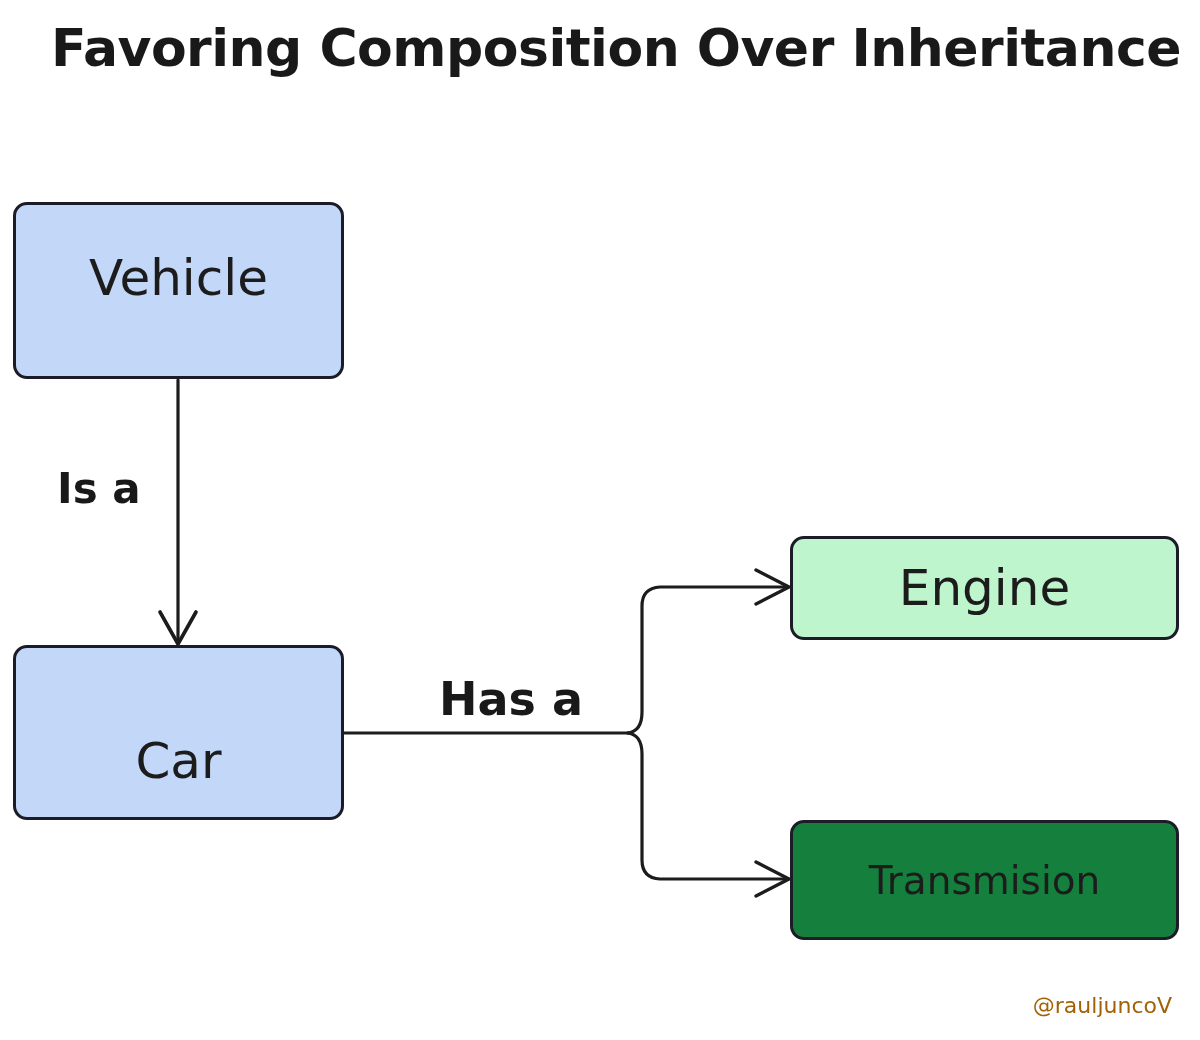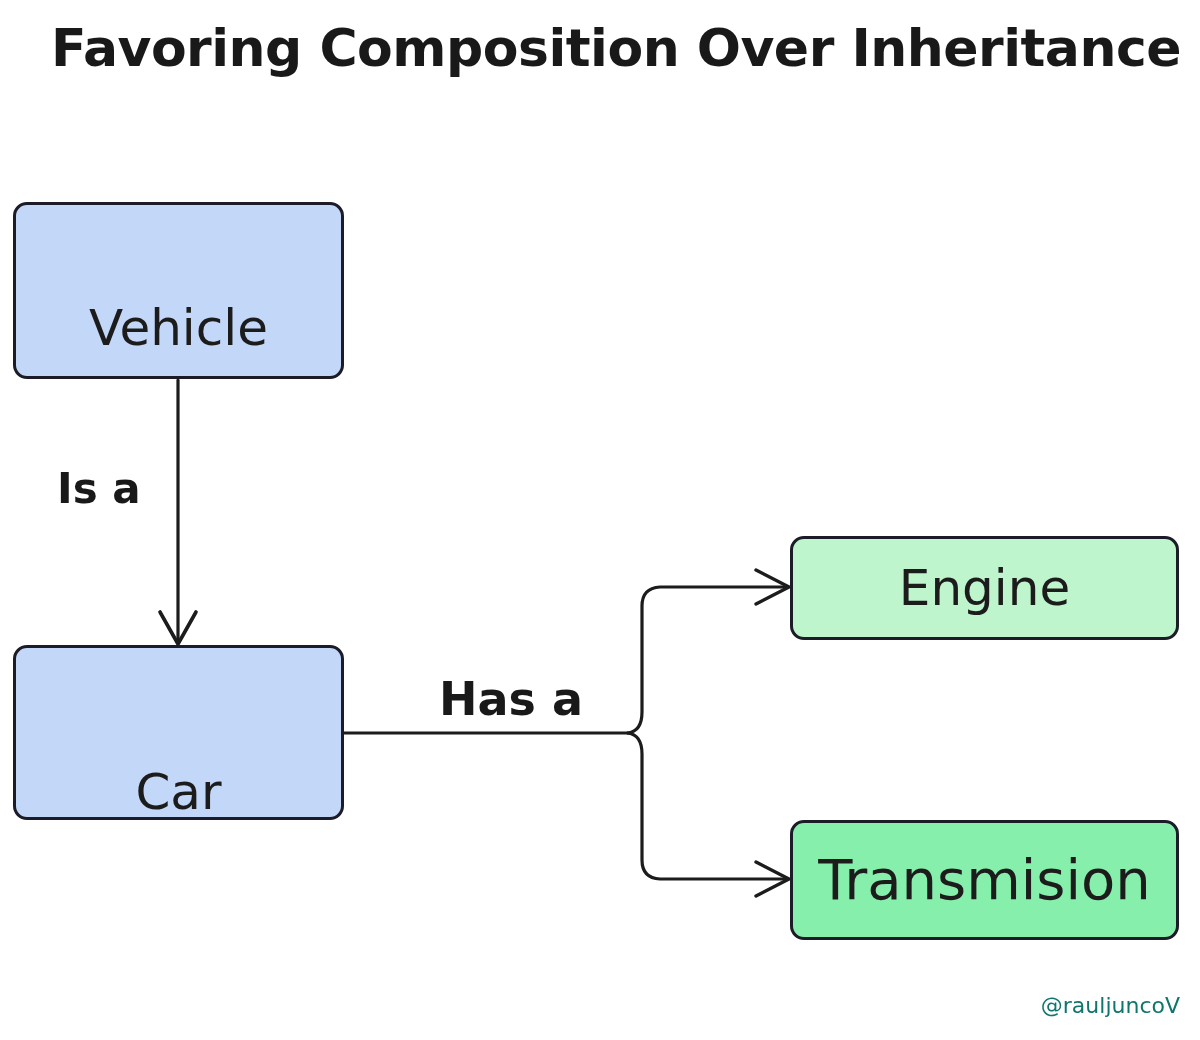--- a/index.html
+++ b/index.html
@@ -51,51 +51,51 @@
   }
 
   #node-vehicle {
     left: 13px;
     top: 202px;
     width: 331px;
     height: 177px;
     background: #c3d7f8;
     font-size: 50px;
     align-items: flex-start;
-    padding-top: 98px;
+    padding-top: 48px;
   }
 
   #node-car {
     left: 13px;
     top: 645px;
     width: 331px;
     height: 175px;
     background: #c3d7f8;
     font-size: 50px;
-    align-items: flex-end;
+    align-items: center;
     padding-top: 57px;
   }
 
   #node-engine {
     left: 790px;
     top: 536px;
     width: 389px;
     height: 104px;
     background: #bff5cd;
     font-size: 50px;
     text-align: right;
   }
 
   #node-transmision {
     left: 790px;
     top: 820px;
     width: 389px;
     height: 120px;
-    background: #86efac;
-    font-size: 56px;
+    background: #15803d;
+    font-size: 39px;
   }
 
   
   .edge-label {
     position: absolute;
     color: #191919;
     font-family: "DejaVu Sans", "Liberation Sans", sans-serif;
     font-weight: bold;
     white-space: nowrap;
     line-height: 1;
@@ -118,23 +118,23 @@
     left: 0;
     top: 0;
     width: 1200px;
     height: 1040px;
     pointer-events: none;
   }
 
   
   #watermark {
     position: absolute;
-    right: 20px;
+    right: 28px;
     top: 993px;
-    color: #0f766e;
+    color: #a16207;
     font-size: 22px;
     font-family: "DejaVu Sans", "Liberation Sans", sans-serif;
     white-space: nowrap;
   }
 </style>
 </head>
 <body>
 
 <div id="canvas">
 

